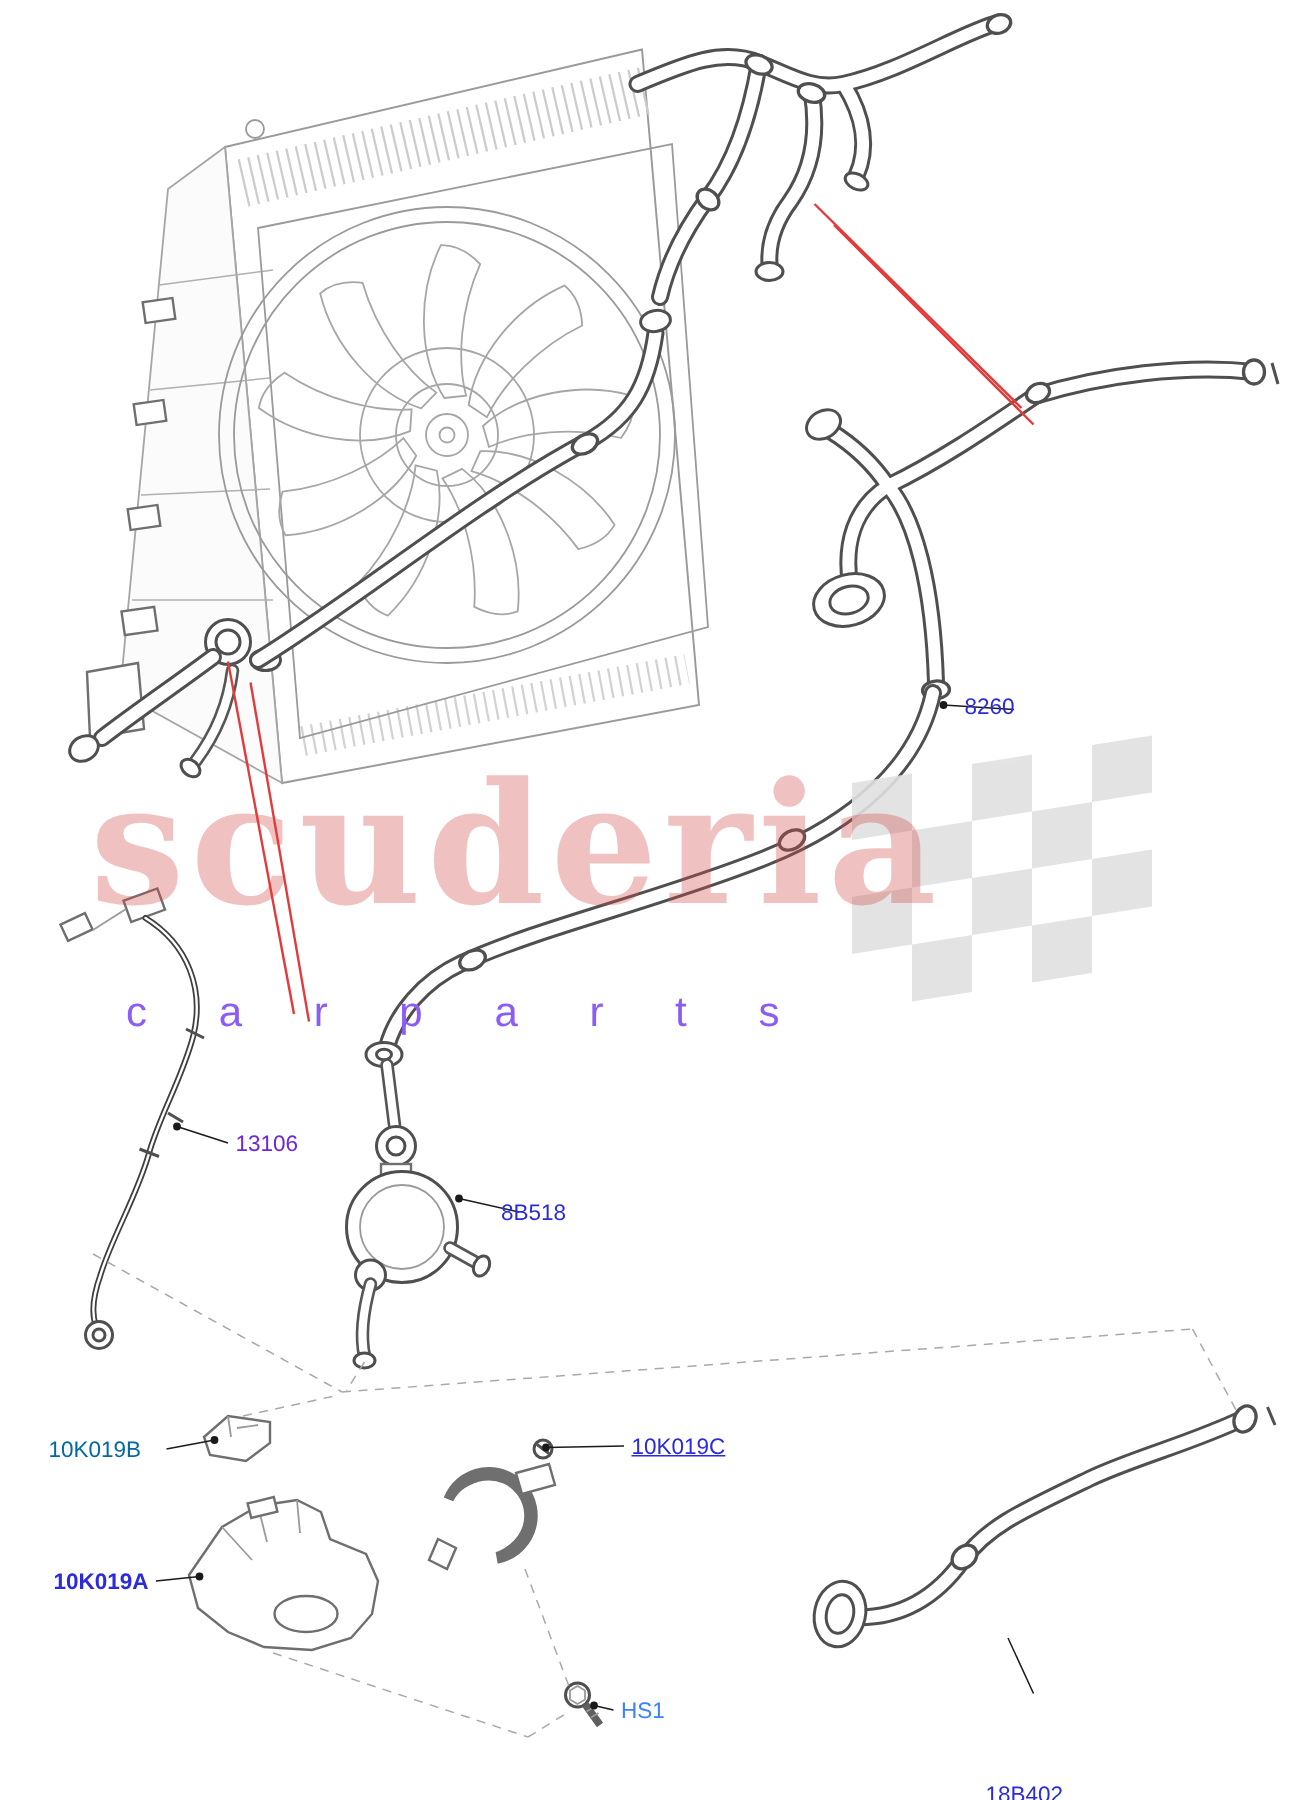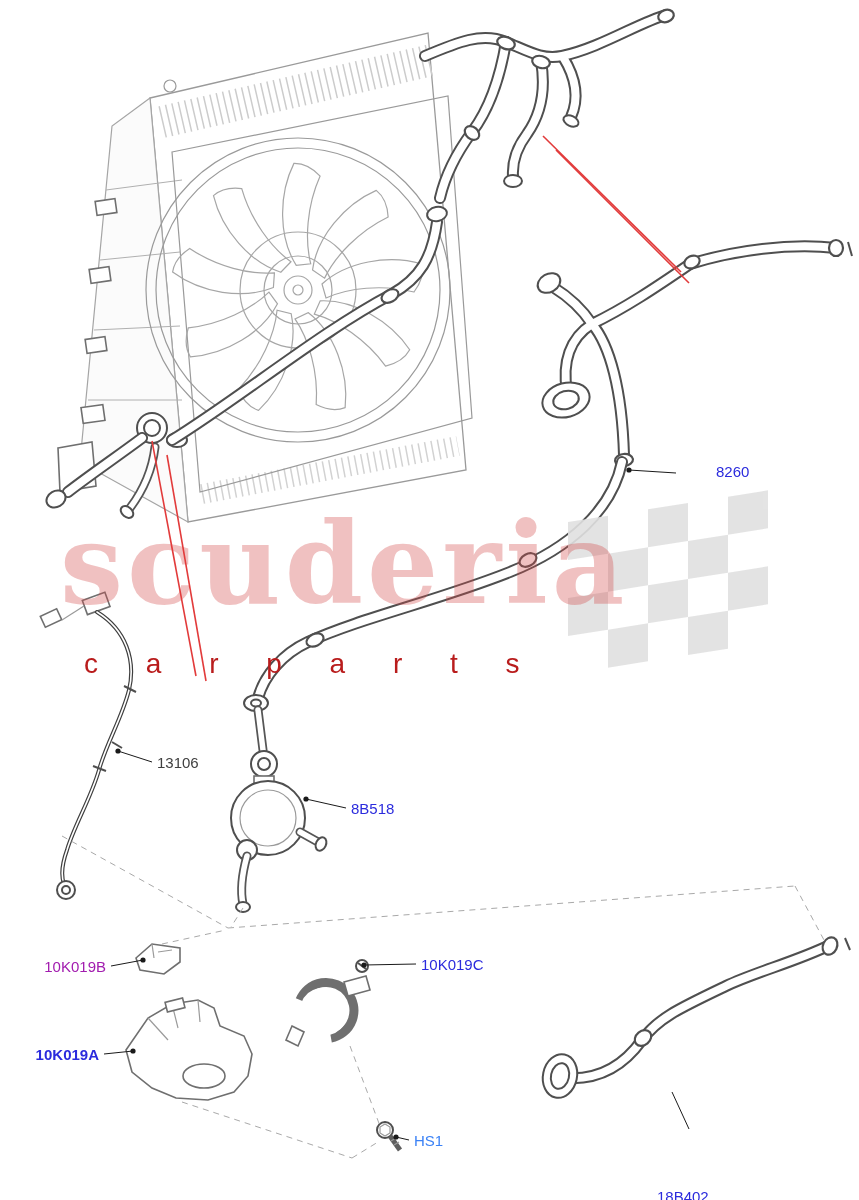--- a/index.html
+++ b/index.html
@@ -239,21 +239,21 @@
       <rect x="0" y="76" width="40" height="38"></rect>
       <rect x="80" y="76" width="40" height="38"></rect>
       <rect x="160" y="76" width="40" height="38"></rect>
       <rect x="40" y="114" width="40" height="38"></rect>
       <rect x="120" y="114" width="40" height="38"></rect>
     </g>
   </svg>
 
   <div id="watermark">
     <div class="wm-brand" style="color: rgba(210, 72, 72, 0.34);">scuderia</div>
-    <div class="wm-tagline" style="color: #b91c1c;">c a r   p a r t s</div>
+    <div class="wm-tagline" style="color: #8b5cf6; margin-top: 11px;">c a r   p a r t s</div>
   </div>
 
   <svg id="overlay" width="859" height="1200" viewBox="0 0 859 1200">
       <line x1="676" y1="473" x2="629" y2="470" stroke="#1a1a1a" stroke-width="1"></line>
       <circle cx="629" cy="470" r="2.6" fill="#1a1a1a"></circle>
       <line x1="152" y1="762" x2="118" y2="751" stroke="#1a1a1a" stroke-width="1"></line>
       <circle cx="118" cy="751" r="2.6" fill="#1a1a1a"></circle>
       <line x1="346" y1="808" x2="306" y2="799" stroke="#1a1a1a" stroke-width="1"></line>
       <circle cx="306" cy="799" r="2.6" fill="#1a1a1a"></circle>
       <line x1="111" y1="966" x2="143" y2="960" stroke="#1a1a1a" stroke-width="1"></line>
@@ -265,22 +265,22 @@
       <line x1="409" y1="1140" x2="396" y2="1137" stroke="#1a1a1a" stroke-width="1"></line>
       <circle cx="396" cy="1137" r="2.6" fill="#1a1a1a"></circle>
       <line x1="689" y1="1129" x2="672" y2="1092" stroke="#1a1a1a" stroke-width="1"></line>
       <line x1="543" y1="136" x2="681" y2="272" stroke="#e23b3b" stroke-width="1.6"></line>
       <line x1="556" y1="150" x2="689" y2="283" stroke="#e23b3b" stroke-width="1.6"></line>
       <line x1="152" y1="441" x2="196" y2="676" stroke="#e23b3b" stroke-width="1.6"></line>
       <line x1="167" y1="455" x2="206" y2="681" stroke="#e23b3b" stroke-width="1.6"></line>
     </svg>
 
   <div id="labels">
-      <div class="part-label" style="left: 716px; top: 463px; color: rgb(43, 43, 221);">8260</div>
-      <div class="part-label" style="left: 157px; top: 754px; color: #404040;">13106</div>
-      <div class="part-label" style="left: 351px; top: 800px; color: rgb(43, 43, 221);">8B518</div>
-      <div class="part-label" style="left: 106px; top: 958px; transform: translateX(-100%); color: #a21caf;">10K019B</div>
-      <div class="part-label" style="left: 421px; top: 956px; color: rgb(43, 43, 221);">10K019C</div>
+      <div class="part-label" style="left: 643px; top: 463px; color: rgb(43, 43, 221);">8260</div>
+      <div class="part-label" style="left: 157px; top: 754px; color: #6d28d9;">13106</div>
+      <div class="part-label" style="left: 334px; top: 800px; color: rgb(43, 43, 221);">8B518</div>
+      <div class="part-label" style="left: 94px; top: 958px; transform: translateX(-100%); color: #0369a1;">10K019B</div>
+      <div class="part-label" style="left: 421px; top: 956px; color: rgb(43, 43, 221); text-decoration: underline;">10K019C</div>
       <div class="part-label" style="left: 99px; top: 1046px; transform: translateX(-100%); color: rgb(43, 43, 221); font-weight: bold;">10K019A</div>
       <div class="part-label" style="left: 414px; top: 1132px; color: #3b82f6;">HS1</div>
       <div class="part-label" style="left: 657px; top: 1188px; color: rgb(43, 43, 221);">18B402</div>
     </div>
 </div>
 
 </body></html>

